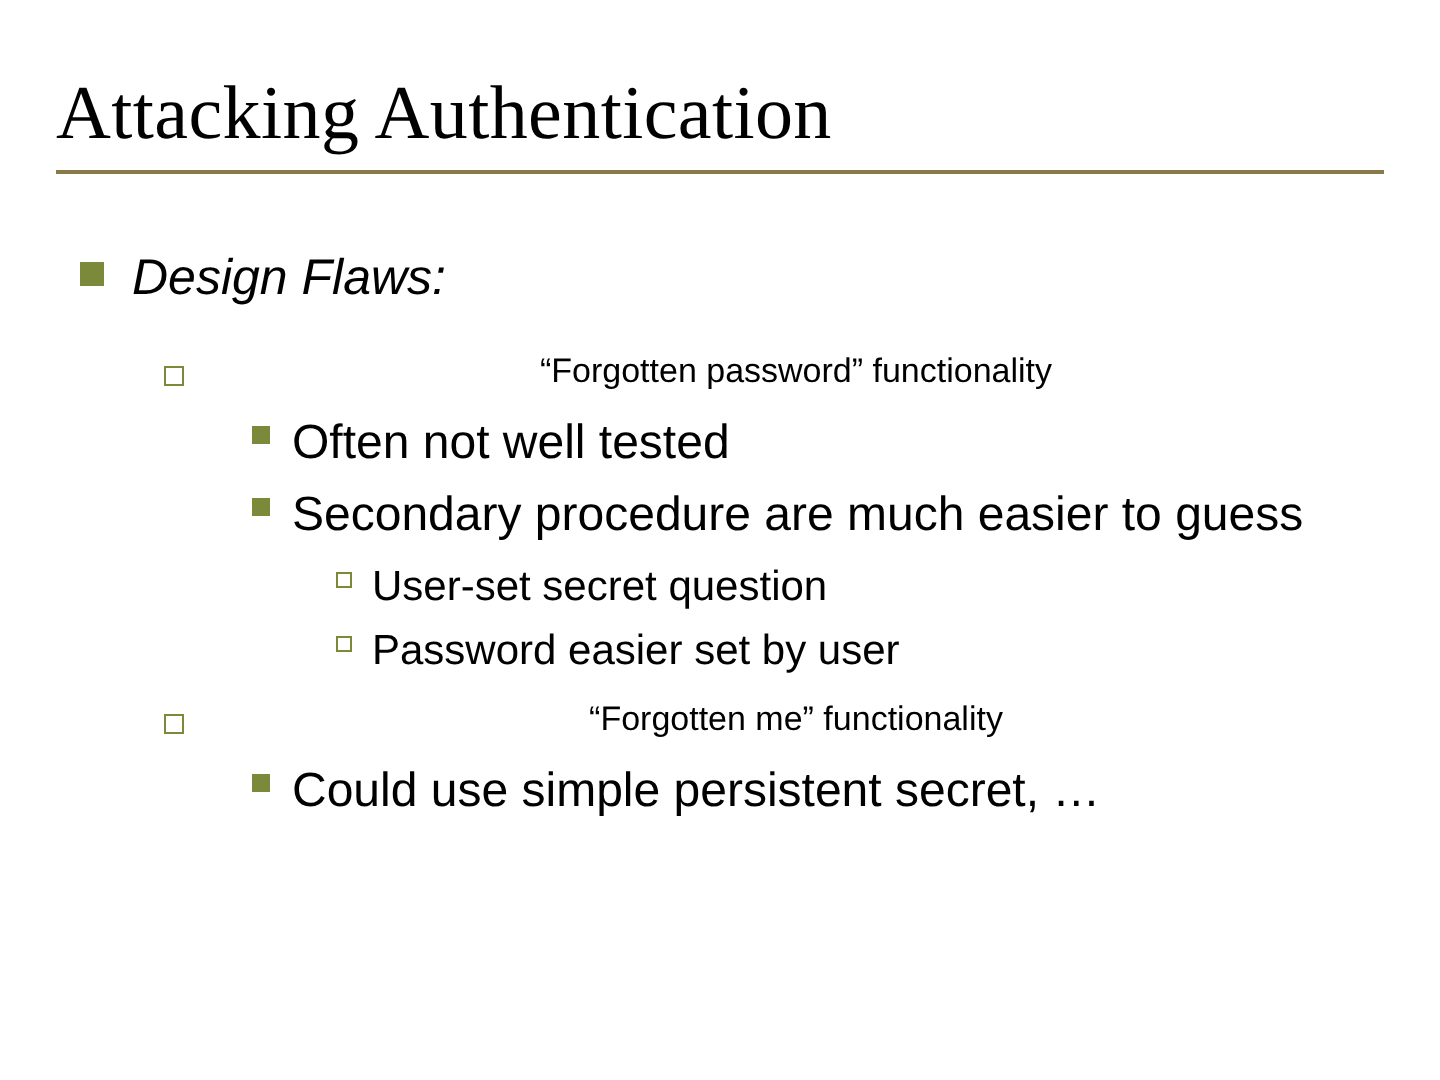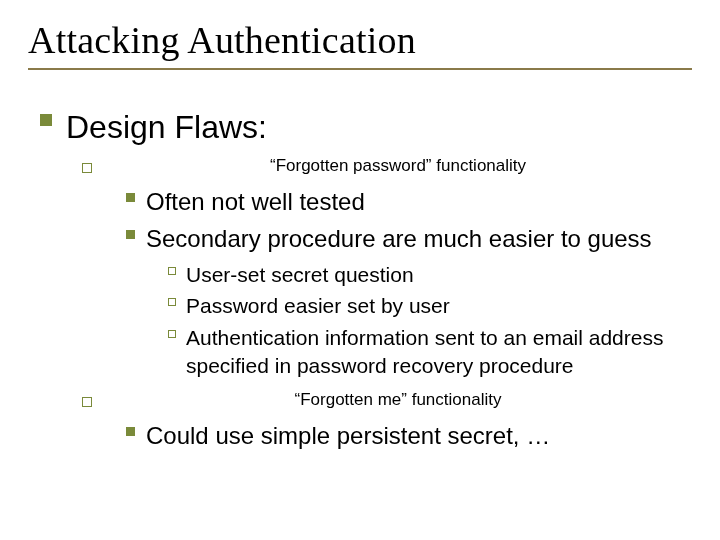--- a/index.html
+++ b/index.html
@@ -9,21 +9,21 @@
     height: 540px;
     background: #fff;
     font-family: Arial, Helvetica, sans-serif;
     color: #000;
   }
   .slide {
     position: relative;
     width: 720px;
     height: 500px;
     box-sizing: border-box;
-    padding: 18px 28px 0 28px;
+    padding: 35px 28px 0 28px;
   }
   .title {
     font-family: "Times New Roman", Times, serif;
     font-size: 38px;
     font-weight: 400;
     margin: 0 0 6px 0;
     letter-spacing: 0.2px;
   }
   .rule {
     border: none;
@@ -58,21 +58,21 @@
     flex: 0 0 auto;
     margin-top: 8px;
     margin-right: 12px;
   }
   .lvl .bullet-open.small {
     width: 8px;
     height: 8px;
     margin-top: 6px;
     margin-right: 10px;
   }
-  .l1 { font-size: 32px; margin-left: 12px; margin-bottom: 6px; }
+  .l1 { font-size: 25px; margin-left: 12px; margin-bottom: 18px; font-style: italic; }
   .l2 { font-size: 17px; margin-left: 54px; margin-bottom: 8px; text-align: center; }
   .l3 { font-size: 24px; margin-left: 98px; margin-bottom: 4px; }
   .l4 { font-size: 21px; margin-left: 140px; margin-bottom: 3px; }
   .l3-group { margin-bottom: 6px; }
   .text { flex: 1 1 auto; }
   .spacer-sm { height: 6px; }
 </style>
 </head>
 <body>
 
@@ -103,24 +103,20 @@
   </div>
 
   <div class="lvl l4">
     <span class="bullet-open small"></span>
     <span class="text">User-set secret question</span>
   </div>
   <div class="lvl l4">
     <span class="bullet-open small"></span>
     <span class="text">Password easier set by user</span>
   </div>
-  <div class="lvl l4">
-    <span class="bullet-open small"></span>
-    <span class="text">Authentication information sent to an email address specified in password recovery procedure</span>
-  </div>
 
   <div class="spacer-sm"></div>
 
   <div class="lvl l2">
     <span class="bullet-open"></span>
     <span class="text">“Forgotten me” functionality</span>
   </div>
 
   <div class="lvl l3">
     <span class="bullet-sq small"></span>

